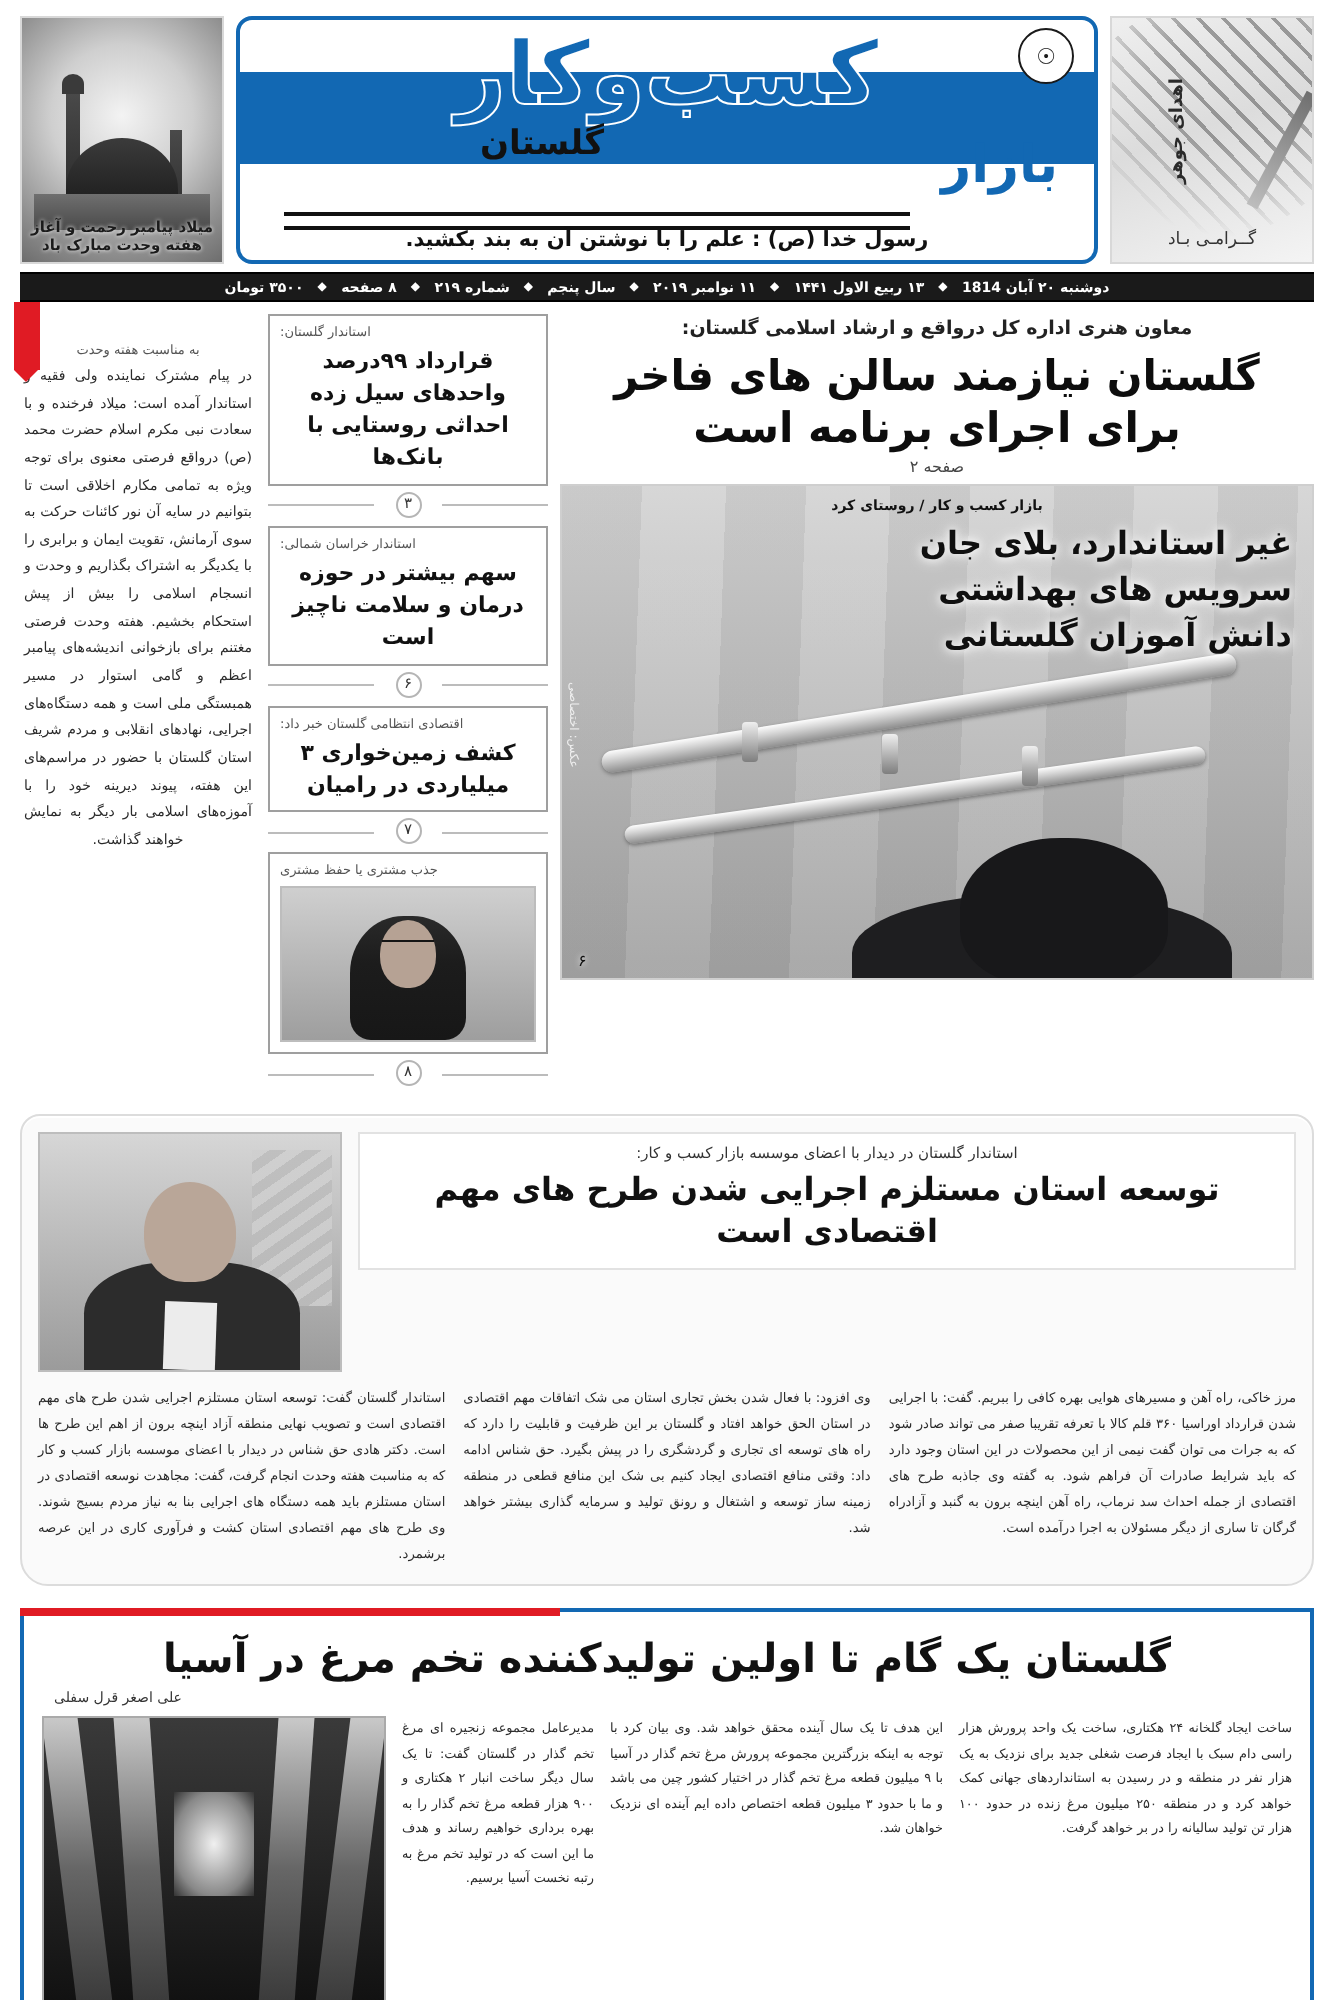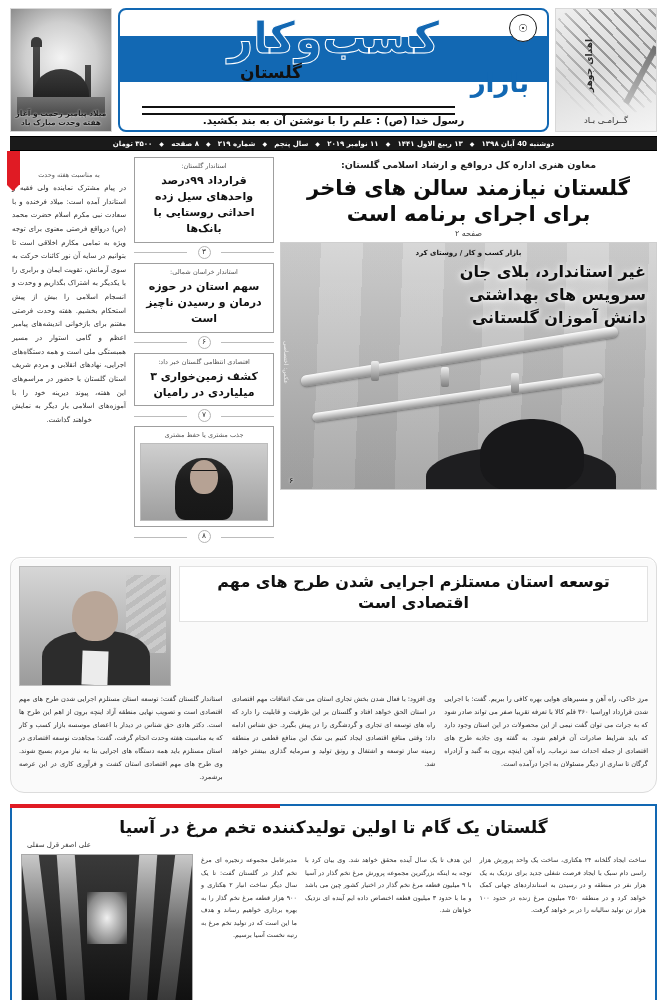--- a/index.html
+++ b/index.html
@@ -200,21 +200,21 @@
   .photo-credit{
     position:absolute;left:2px;top:40%;font-size:6px;color:#eee;
     writing-mode:vertical-rl;z-index:4;
   }
 
   
   .brief{
     border:1px solid #9f9f9f;padding:4px 5px 5px 5px;margin-bottom:3px;background:#fff;
   }
   .brief .src{
-    font-size:6.5px;color:#555;text-align:center;margin-bottom:3px;
+    font-size:6.5px;color:#555;text-align:left;margin-bottom:3px;
   }
   .brief .bh{
     font-size:11px;font-weight:bold;color:#111;text-align:center;line-height:1.45;
   }
   .brief-pg{
     text-align:center;font-size:7.5px;color:#333;margin:1px 0 4px 0;position:relative;
   }
   .brief-pg:before,.brief-pg:after{
     content:"";position:absolute;top:50%;width:38%;height:1px;background:#bcbcbc;
   }
@@ -305,21 +305,21 @@
 
   
   .bot{
     margin:11px 10px 0 10px;border:2px solid #1268b3;background:#fff;position:relative;
     padding:10px 9px 8px 9px;
   }
   .bot-accent{
     position:absolute;top:-2px;left:-2px;width:42%;height:4px;background:#e01b24;
   }
   .bot-title{
-    text-align:center;font-size:17px;font-weight:bold;color:#111;line-height:1.3;
+    text-align:center;font-size:20px;font-weight:bold;color:#111;line-height:1.3;
     margin-bottom:3px;
   }
   .bot-byline{text-align:left;font-size:7px;color:#333;margin-bottom:5px;padding-left:6px;}
   .bot-body{display:flex;gap:8px;direction:rtl;}
   .bot-photo{
     flex:0 0 170px;height:150px;border:1px solid #aaa;position:relative;overflow:hidden;
     background:linear-gradient(180deg,#3a3a3a,#0f0f0f);
     order:2;
   }
   .bph-row{
@@ -374,21 +374,21 @@
         <div class="minaret"></div>
         <div class="minaret2"></div>
         <div class="dome"></div>
         <div class="base"></div>
       </div>
       <div class="mast-right-cap">میلاد پیامبر رحمت و آغاز هفته وحدت مبارک باد</div>
     </div>
   </div>
 
   <div class="infobar">
-    <span>دوشنبه 40 آبان ۱۳۹۸</span>
+    <span>دوشنبه ۲۰ آبان 1814</span>
     <span class="sep">◆</span>
     <span>۱۳ ربیع الاول ۱۴۴۱</span>
     <span class="sep">◆</span>
     <span>۱۱ نوامبر ۲۰۱۹</span>
     <span class="sep">◆</span>
     <span>سال پنجم</span>
     <span class="sep">◆</span>
     <span>شماره ۲۱۹</span>
     <span class="sep">◆</span>
     <span>۸ صفحه</span>
@@ -427,21 +427,21 @@
     <div class="col-briefs">
 
       <div class="brief">
         <div class="src">استاندار گلستان:</div>
         <div class="bh">قرارداد ۹۹درصد واحدهای سیل زده احداثی روستایی با بانک‌ها</div>
       </div>
       <div class="brief-pg"><span>۳</span></div>
 
       <div class="brief">
         <div class="src">استاندار خراسان شمالی:</div>
-        <div class="bh">سهم استان در حوزه درمان و رسیدن ناچیز است</div>
+        <div class="bh">سهم بیشتر در حوزه درمان و سلامت ناچیز است</div>
       </div>
       <div class="brief-pg"><span>۶</span></div>
 
       <div class="brief">
         <div class="src">اقتصادی انتظامی گلستان خبر داد:</div>
         <div class="bh">کشف زمین‌خواری ۳ میلیاردی در رامیان</div>
       </div>
       <div class="brief-pg"><span>۷</span></div>
 
       <div class="brief">
@@ -460,20 +460,21 @@
       <div class="ed-box">
         <div class="ed-kicker">به مناسبت هفته وحدت</div>
         <div class="ed-body">در پیام مشترک نماینده ولی فقیه و استاندار آمده است: میلاد فرخنده و با سعادت نبی مکرم اسلام حضرت محمد (ص) درواقع فرصتی معنوی برای توجه ویژه به تمامی مکارم اخلاقی است تا بتوانیم در سایه آن نور کائنات حرکت به سوی آرمانش، تقویت ایمان و برابری را با یکدیگر به اشتراک بگذاریم و وحدت و انسجام اسلامی را بیش از پیش استحکام بخشیم. هفته وحدت فرصتی مغتنم برای بازخوانی اندیشه‌های پیامبر اعظم و گامی استوار در مسیر همبستگی ملی است و همه دستگاه‌های اجرایی، نهادهای انقلابی و مردم شریف استان گلستان با حضور در مراسم‌های این هفته، پیوند دیرینه خود را با آموزه‌های اسلامی بار دیگر به نمایش خواهند گذاشت.</div>
       </div>
     </div>
   </div>
 
   <div class="mid">
     <div class="mid-head-wrap">
       <div class="mid-head">
+        <div class="mid-kicker">استاندار گلستان در دیدار با اعضای موسسه بازار کسب و کار:</div>
         <div class="mid-title">توسعه استان مستلزم اجرایی شدن طرح های مهم اقتصادی است</div>
       </div>
       <div class="mid-photo">
         <div class="mp-logo"></div>
         <div class="mp-suit"></div>
         <div class="mp-shirt"></div>
         <div class="mp-head"></div>
       </div>
     </div>
     <div class="mid-body">

